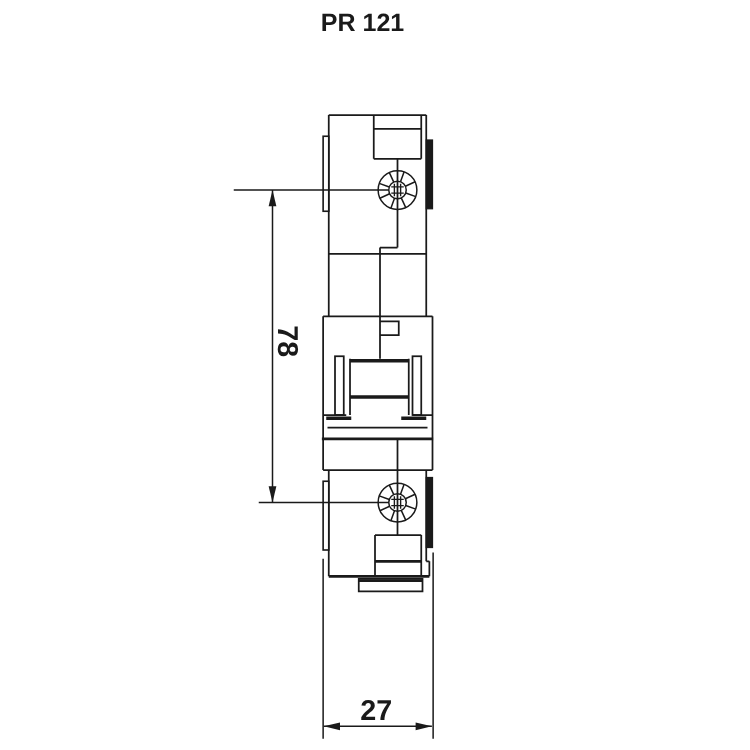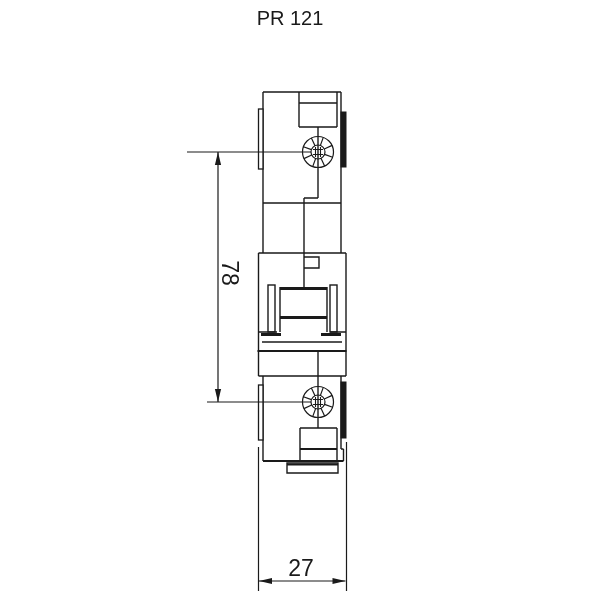--- a/index.html
+++ b/index.html
@@ -6,21 +6,21 @@
     --line:#1a1a1a;
     --bg:#ffffff;
   }
   html,body{margin:0;padding:0;}
   body{
     width:600px;height:600px;
     background:var(--bg);
     font-family:"Liberation Sans", sans-serif;
     overflow:hidden;
   }
-  .stage{position:relative;width:600px;height:600px;background:var(--bg);}
+  .stage{position:relative;width:600px;height:600px;background:var(--bg);font-weight:bold;}
   svg{display:block;}
   .ln{stroke:var(--line);stroke-width:1.4;fill:none;}
   .thick{stroke-width:2.8;}
   .med{stroke-width:2.2;}
   .fillclip{fill:var(--line);stroke:var(--line);stroke-width:1;}
   .whiteclip{fill:var(--bg);stroke:var(--line);stroke-width:1.3;}
   .dim{stroke:var(--line);stroke-width:1.2;fill:none;}
   .arrow{fill:var(--line);stroke:none;}
   .dimtext{
     font-family:"Liberation Sans", sans-serif;

